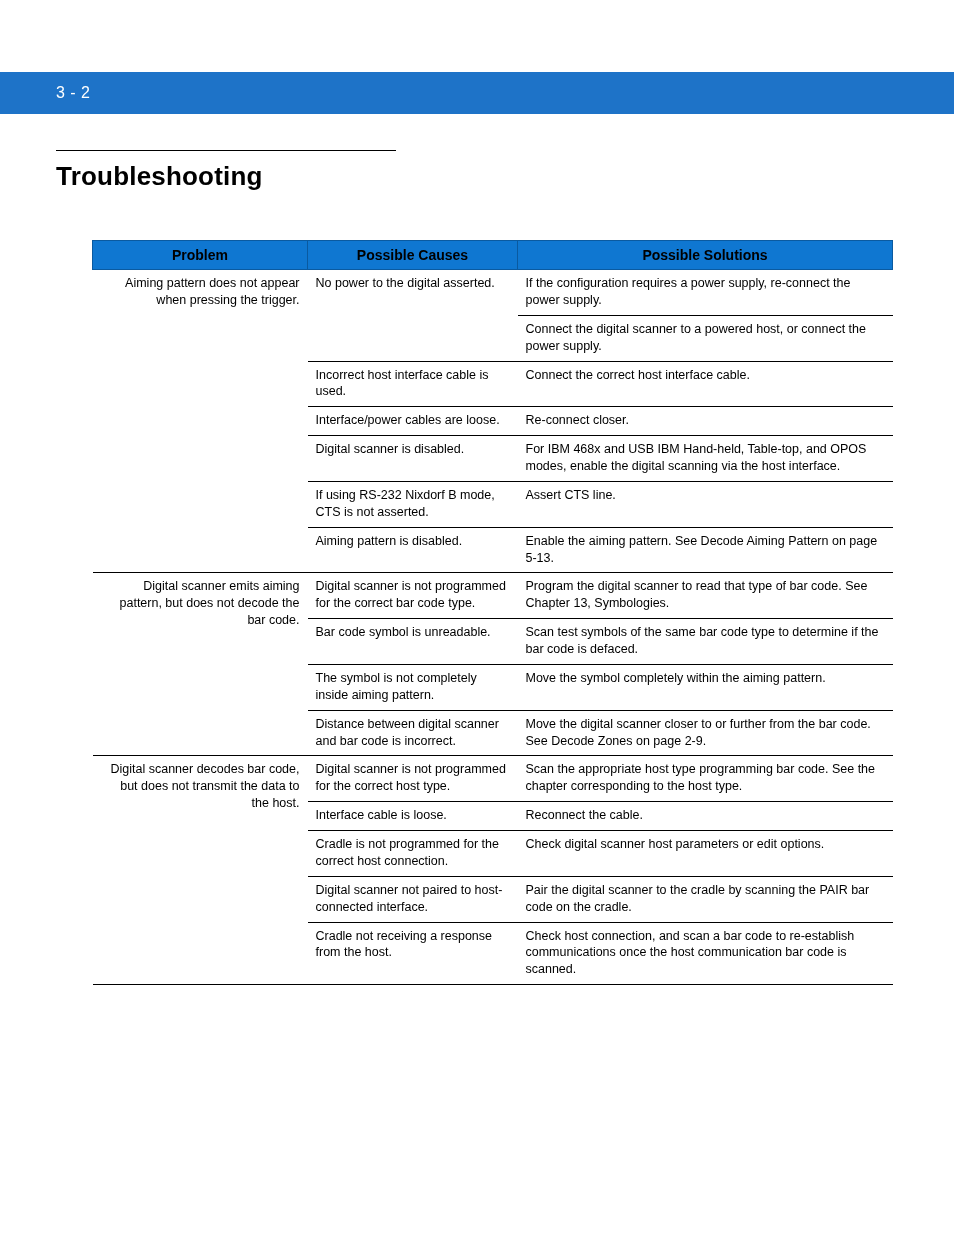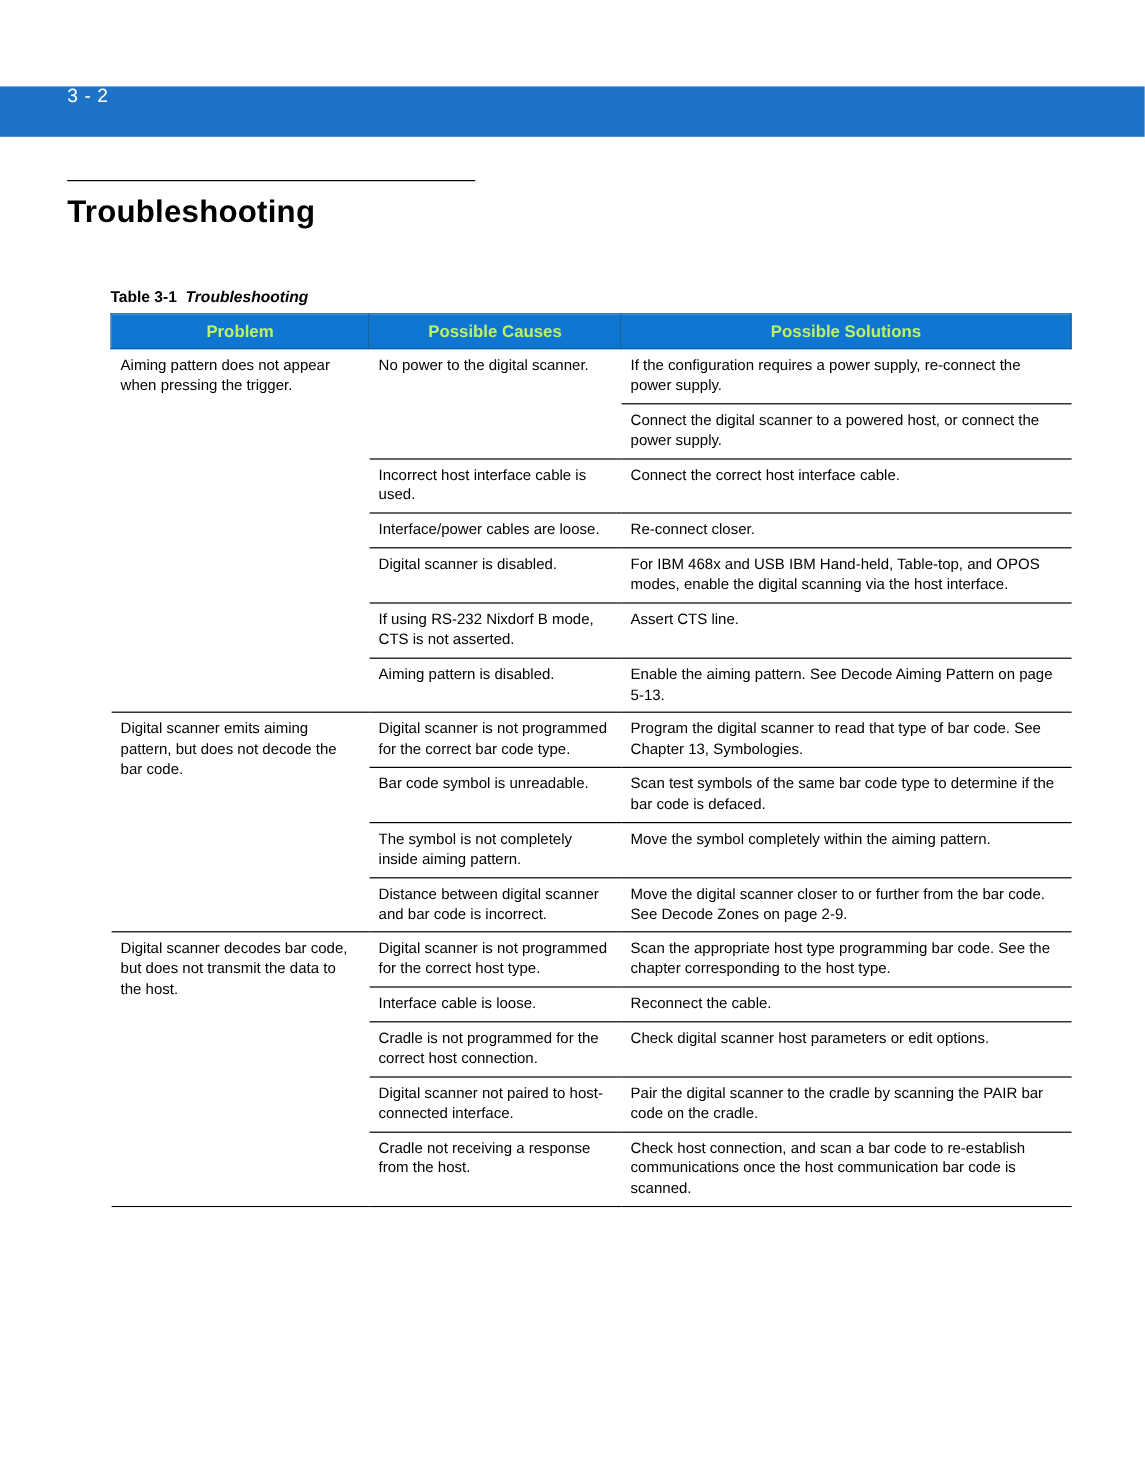--- a/index.html
+++ b/index.html
@@ -8,20 +8,21 @@
     background: #ffffff;
     font-family: Arial, Helvetica, sans-serif;
     color: #000;
     width: 954px;
   }
   .header-band {
     background: #1e73c8;
     color: #ffffff;
     height: 42px;
     display: flex;
+    align-items: center;
     padding-left: 56px;
     font-size: 16px;
     margin-top: 72px;
   }
   .header-band .pagenum {
     margin-right: 18px;
     font-weight: 400;
     letter-spacing: 0.5px;
   }
   .header-band .guide {
@@ -52,82 +53,79 @@
     font-weight: 700;
     margin-bottom: 6px;
   }
   table.tshoot {
     border-collapse: collapse;
     width: 800px;
     table-layout: fixed;
   }
   table.tshoot th {
     background: #0f77d1;
-    color: #bef264;
+    color: #000000;
     font-weight: 700;
     font-size: 14px;
     text-align: center;
     padding: 6px 4px;
     border: 1px solid #0a5aa0;
   }
   table.tshoot col.c1 { width: 215px; }
   table.tshoot col.c2 { width: 210px; }
   table.tshoot col.c3 { width: 375px; }
   table.tshoot td {
     font-size: 12.5px;
     vertical-align: top;
     padding: 5px 8px 6px 8px;
     border-bottom: 1px solid #000;
     line-height: 1.35;
   }
   
   table.tshoot td.problem-cell {
     border-right: none;
+    text-align: right;
   }
   table.tshoot td.cause-cell {
     border-right: none;
   }
   .italic { font-style: italic; }
   
 </style>
 </head>
 <body>
 
 <div class="header-band">
   <span class="pagenum">3 - 2</span>
 </div>
 
 <div class="content">
   <div class="section-rule"></div>
   <h1 class="section-title">Troubleshooting</h1>
 
   <div class="table-wrap">
-    <div class="table-caption">
-      <span>Table 3-1</span>&nbsp;
-      <span class="italic">Troubleshooting</span>
-    </div>
 
     <table class="tshoot">
       <colgroup>
         <col class="c1">
           <col class="c2">
           <col class="c3">
       </colgroup>
       <thead>
         <tr>
           <th>Problem</th>
           <th>Possible Causes</th>
           <th>Possible Solutions</th>
         </tr>
       </thead>
       <tbody>
 
         <tr>
           <td class="problem-cell" rowspan="7" style="border-bottom:1px solid #000;">Aiming pattern does not appear when pressing the trigger.</td>
-          <td class="cause-cell" rowspan="2">No power to the digital scanner.</td>
+          <td class="cause-cell" rowspan="2">No power to the digital asserted.</td>
           <td>If the configuration requires a power supply, re-connect the power supply.</td>
         </tr>
         <tr>
           <td>Connect the digital scanner to a powered host, or connect the power supply.</td>
         </tr>
 
         <tr>
           <td class="cause-cell">Incorrect host interface cable is used.</td>
           <td>Connect the correct host interface cable.</td>
         </tr>

